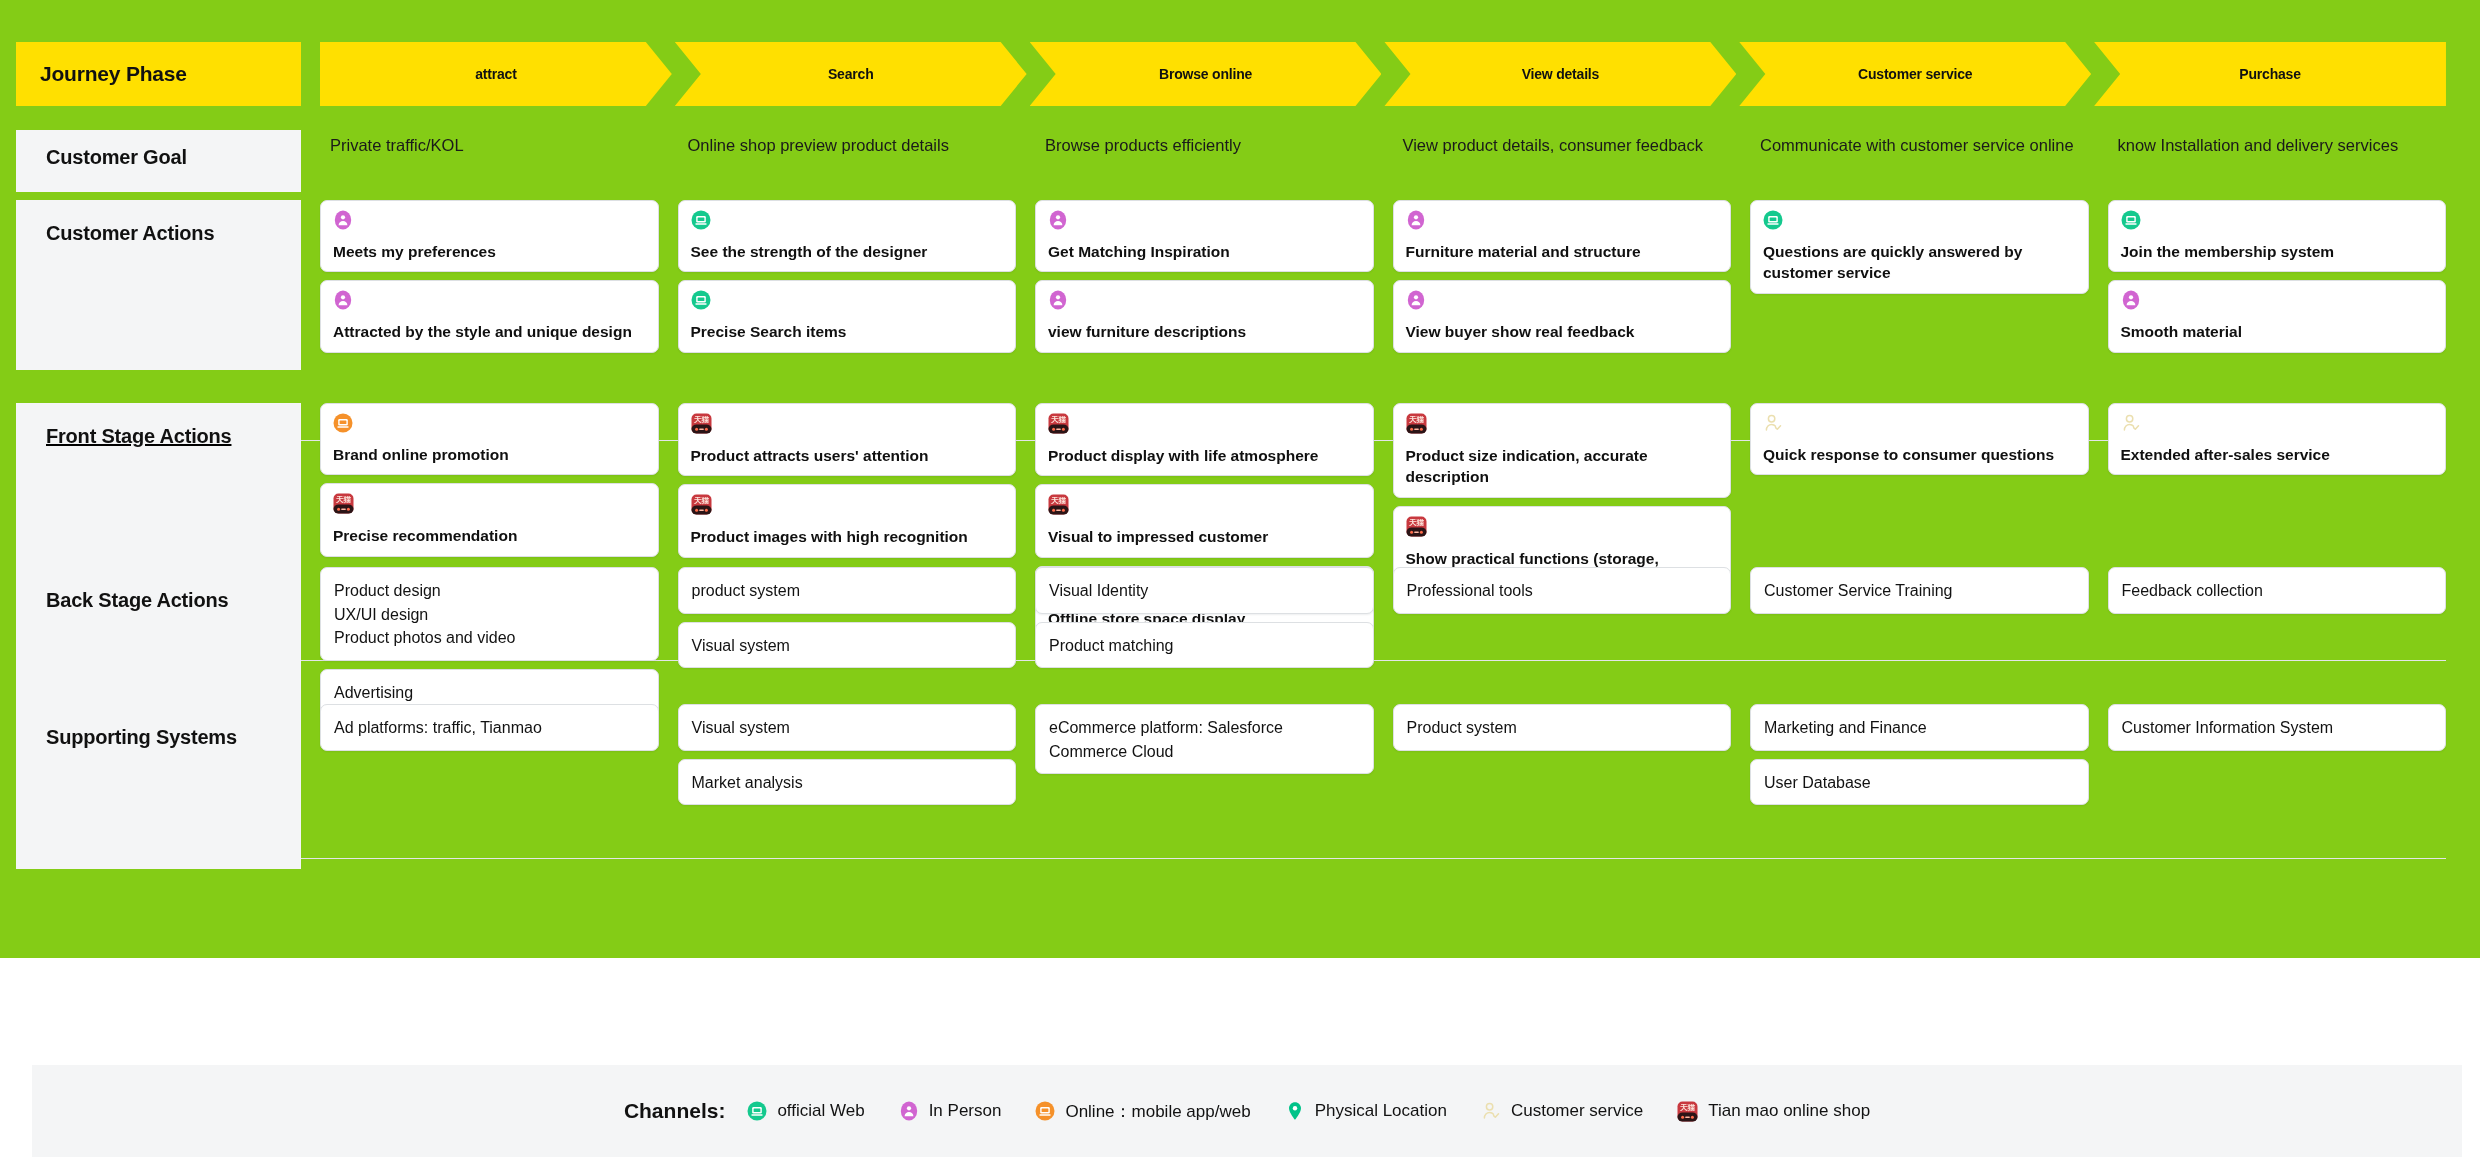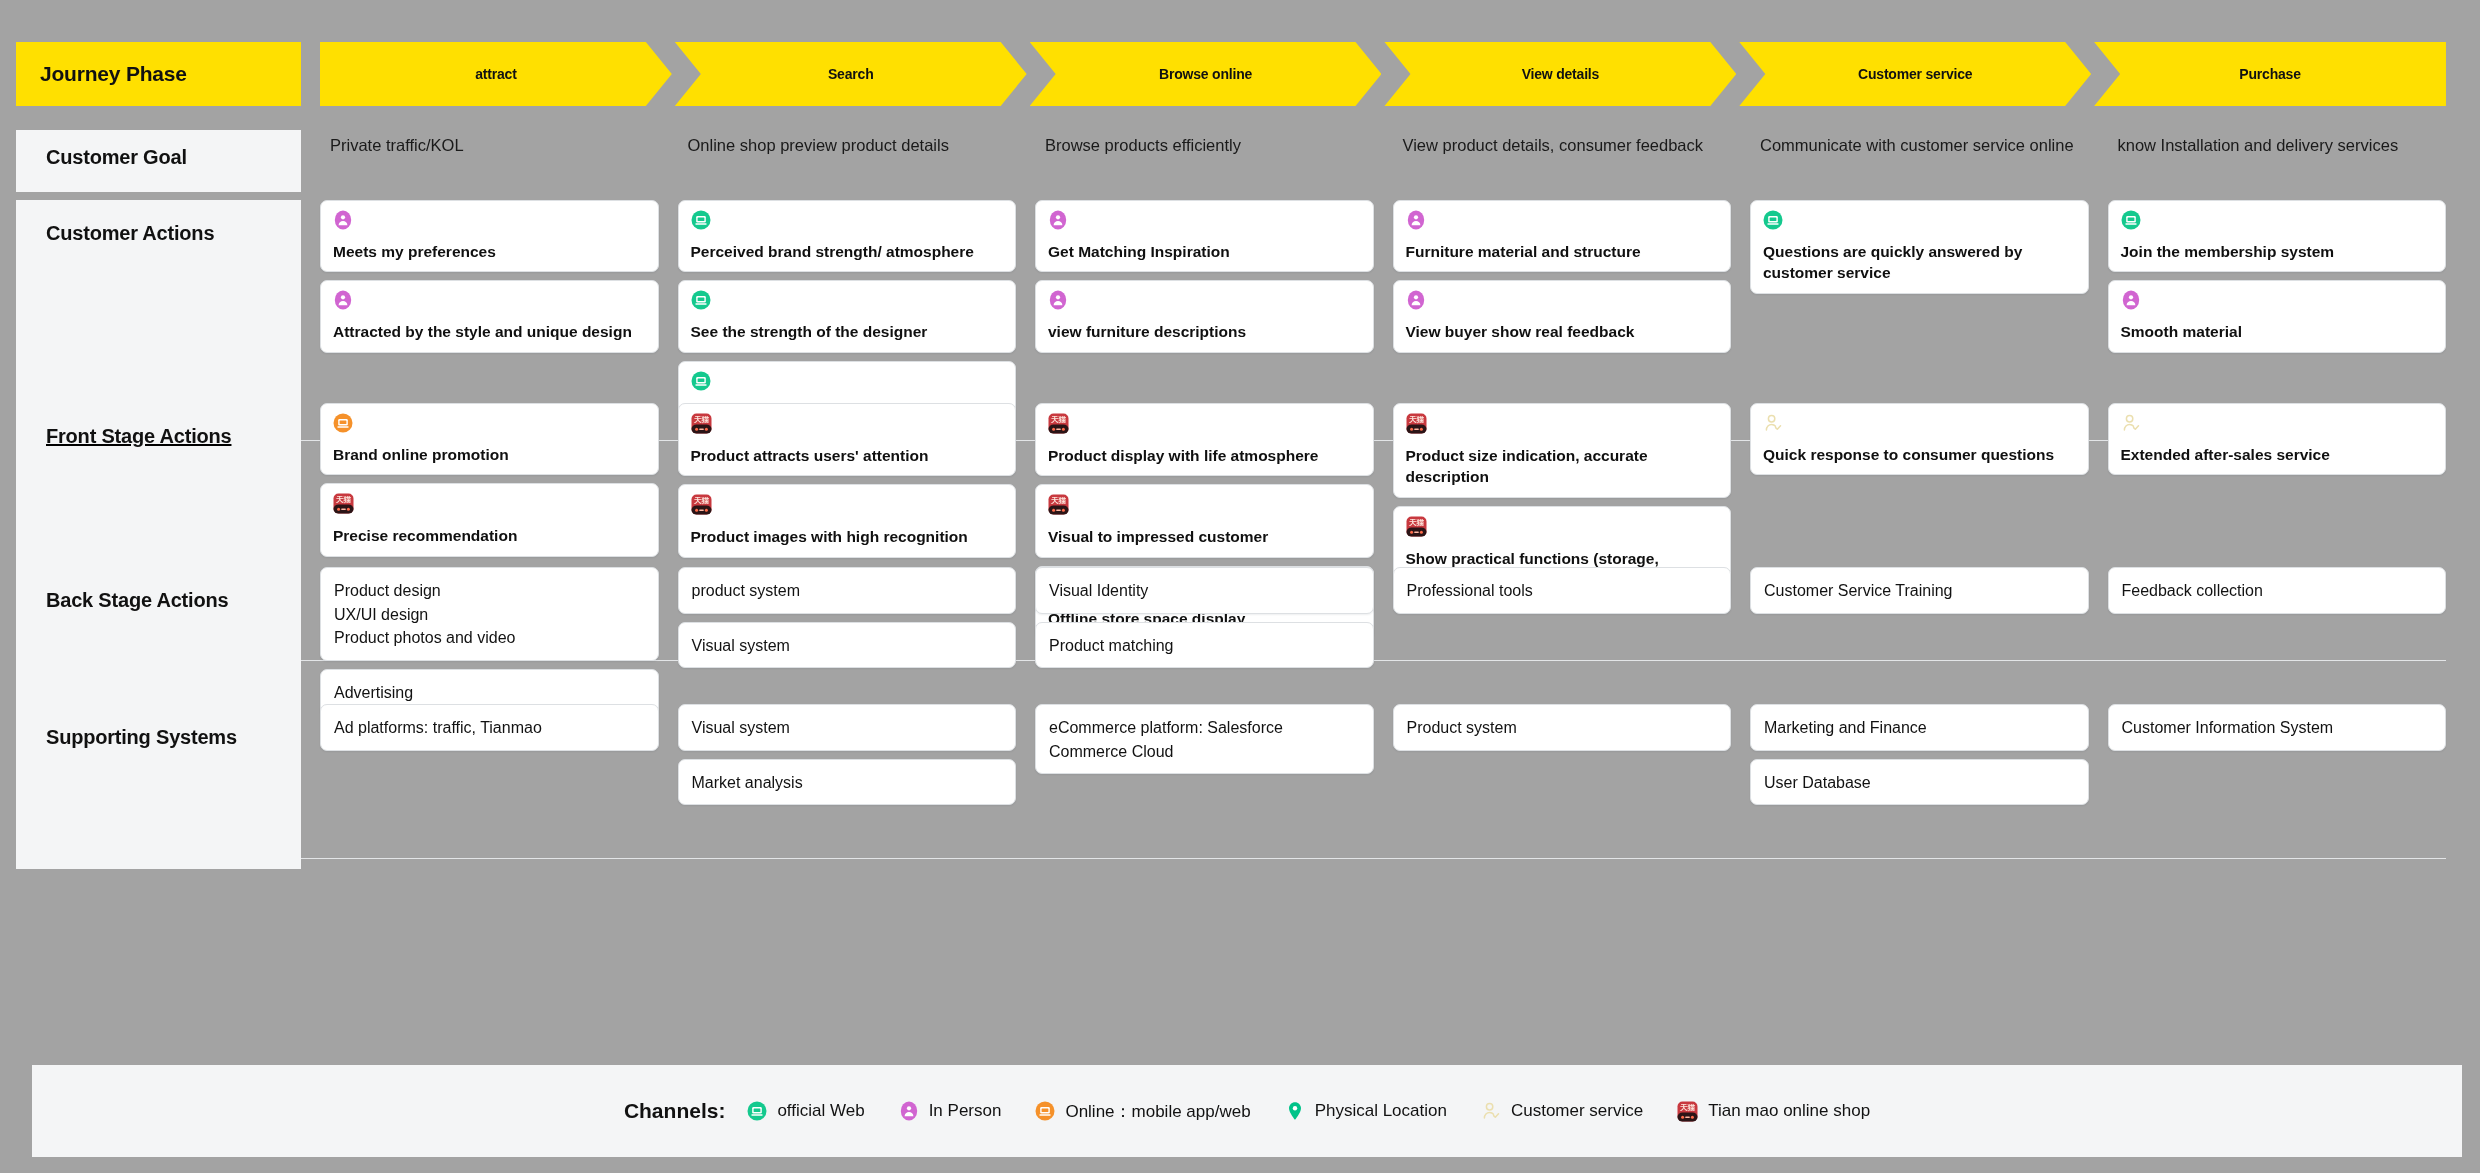--- a/index.html
+++ b/index.html
@@ -6,22 +6,22 @@
   html, body {
     width: 2480px;
     height: 1173px;
     background: #ffffff;
     font-family: "Liberation Sans", sans-serif;
     overflow: hidden;
   }
   .board {
     position: relative;
     width: 2480px;
-    height: 1173px;
-    background: #a3a3a3;
+    height: 958px;
+    background: #84cc16;
   }
 
   
   .phase-strip {
     position: absolute;
     left: 16px;
     top: 42px;
     width: 2430px;
     height: 64px;
     display: flex;
@@ -283,31 +283,20 @@
               <svg class="ic" viewBox="0 0 20 20">
                 <ellipse cx="10" cy="10" rx="8.2" ry="9.4" fill="#D165D1"></ellipse>
                 <circle cx="10" cy="7.3" r="2.1" fill="#fff"></circle>
                 <path d="M5.6 15.2c0-2.6 2-4.3 4.4-4.3s4.4 1.7 4.4 4.3z" fill="#fff"></path>
               </svg>
             </span>
             <div class="ctext">Attracted by the style and unique design</div>
           </div>
         </div>
         <div class="col">
-          <div class="card">
-            <span style="flex: 0 0 auto; display: inline-block; line-height: 0;">
-              <svg class="ic" viewBox="0 0 20 20">
-                <circle cx="10" cy="10" r="9.5" fill="#14C98E"></circle>
-                <rect x="5.2" y="6" width="9.6" height="6.6" rx="1.3" fill="#fff"></rect>
-                <rect x="6.6" y="7.4" width="6.8" height="3.6" rx="0.6" fill="#14C98E"></rect>
-                <rect x="4.3" y="13.2" width="11.4" height="1.5" rx="0.75" fill="#fff"></rect>
-              </svg>
-            </span>
-            <div class="ctext">Perceived brand strength/ atmosphere</div>
-          </div>
           <div class="card">
             <span style="flex: 0 0 auto; display: inline-block; line-height: 0;">
               <svg class="ic" viewBox="0 0 20 20">
                 <circle cx="10" cy="10" r="9.5" fill="#14C98E"></circle>
                 <rect x="5.2" y="6" width="9.6" height="6.6" rx="1.3" fill="#fff"></rect>
                 <rect x="6.6" y="7.4" width="6.8" height="3.6" rx="0.6" fill="#14C98E"></rect>
                 <rect x="4.3" y="13.2" width="11.4" height="1.5" rx="0.75" fill="#fff"></rect>
               </svg>
             </span>
             <div class="ctext">See the strength of the designer</div>

